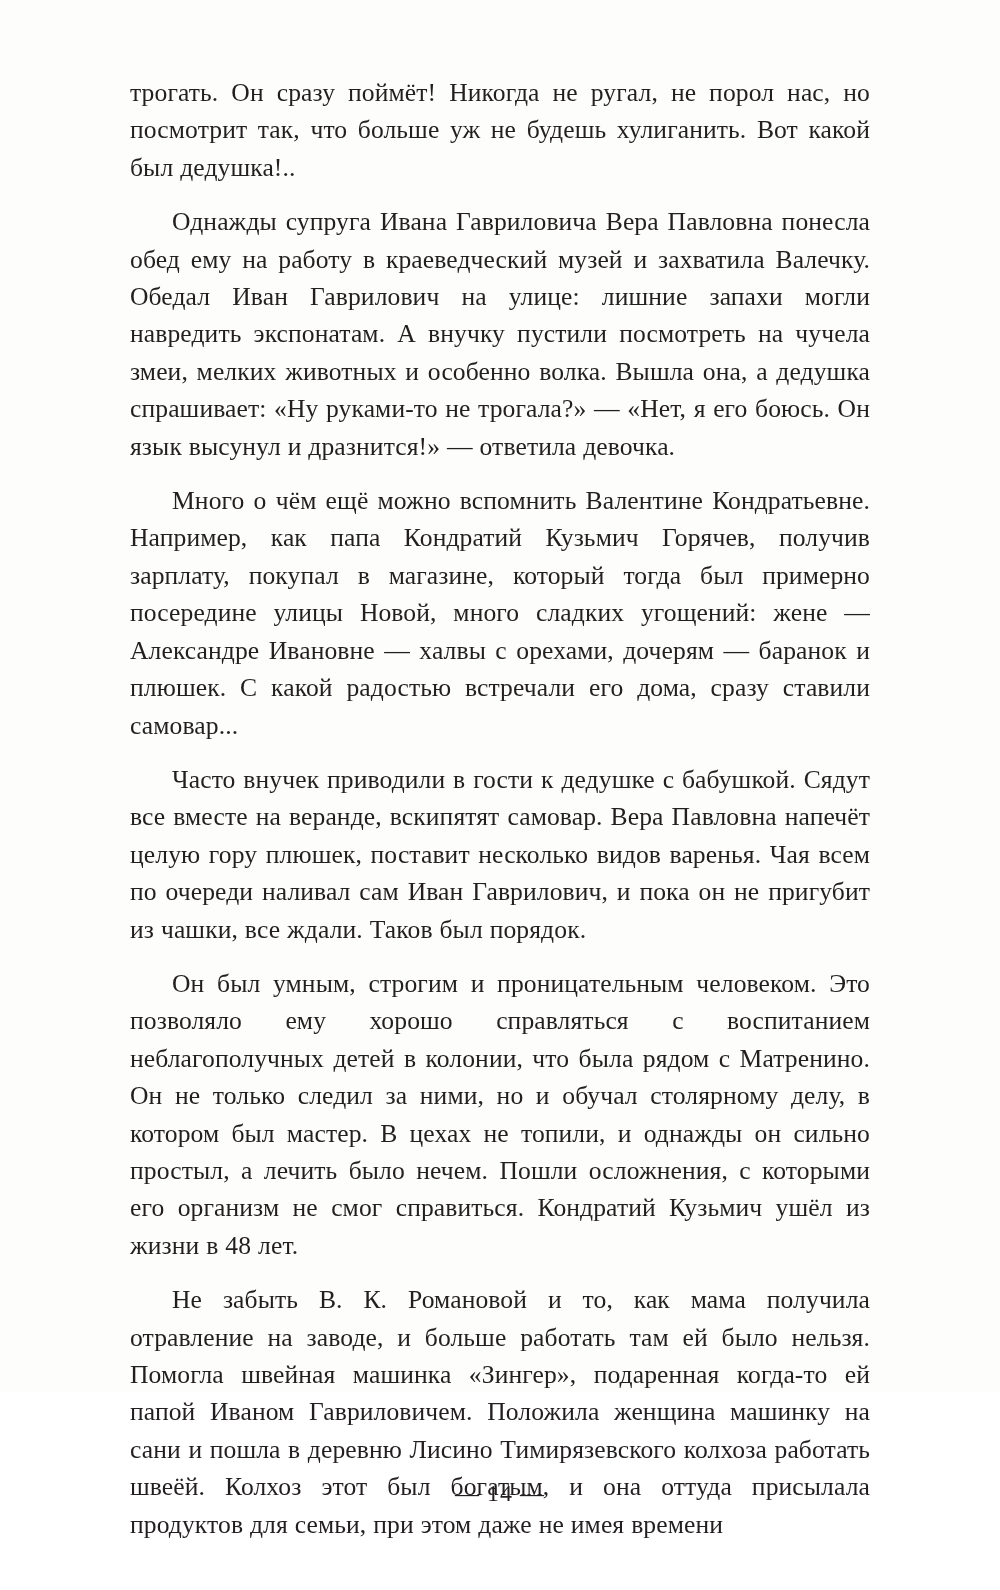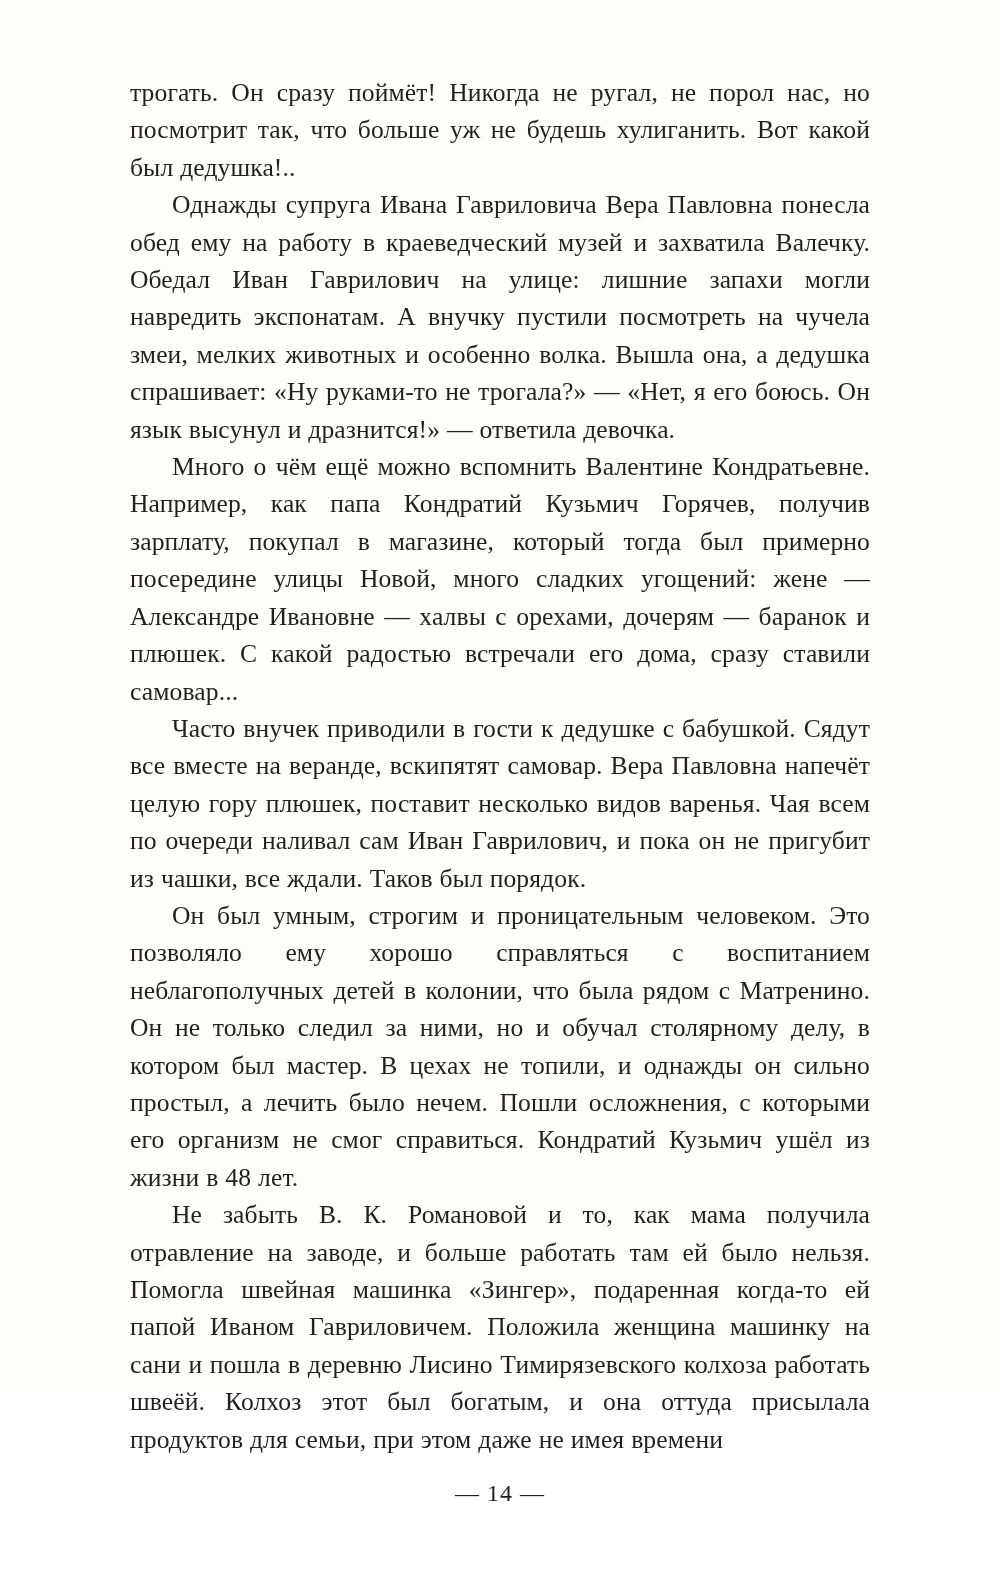--- a/index.html
+++ b/index.html
@@ -36,21 +36,21 @@
     text-align: justify;
     text-justify: inter-word;
     letter-spacing: 0.1px;
     word-spacing: 0.4px;
     hyphens: manual;
   }
   .para.indent {
     text-indent: 42px;
   }
   .para + .para {
-    margin-top: 0;
+    margin-top: 17px;
   }
   .folio {
     position: absolute;
     left: 0;
     width: 1000px;
     top: 1480px;
     text-align: center;
     font-size: 24px;
     color: #231f20;
     letter-spacing: 1px;

